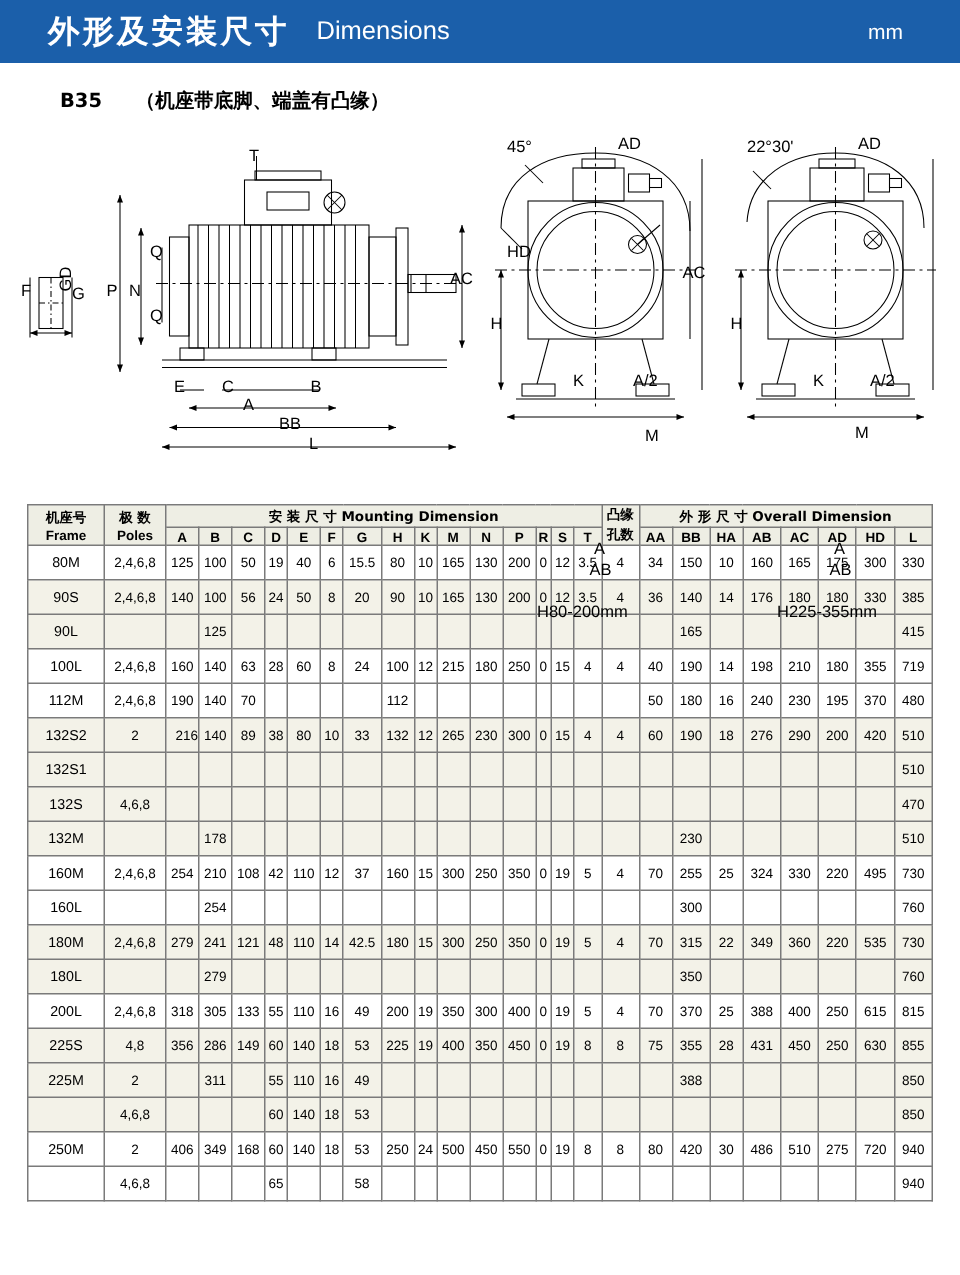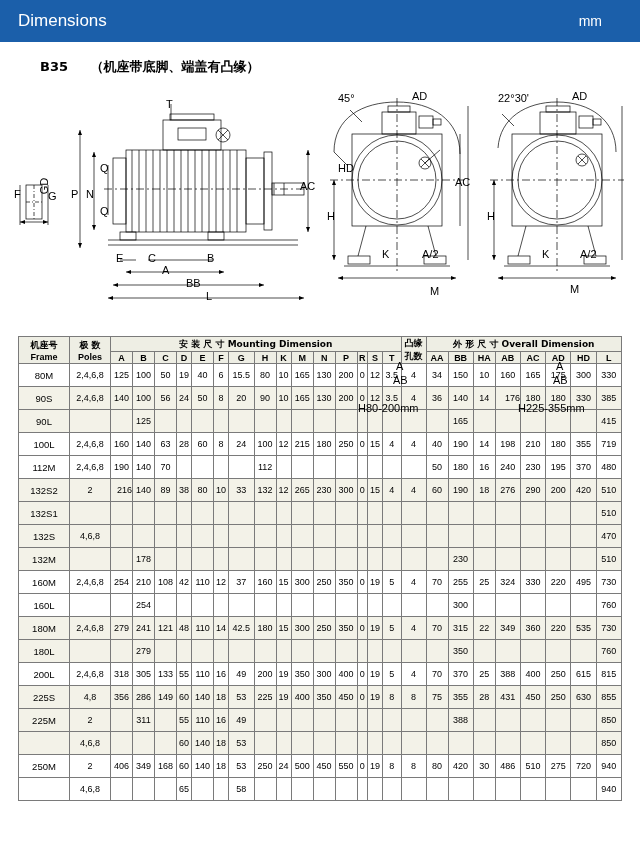--- a/index.html
+++ b/index.html
@@ -29,20 +29,21 @@
   thead th{background:#eeeee4;font-weight:bold;font-size:9px;}
   .g1{background:#f3f2e8;}
   .g2{background:#ffffff;}
   .hdr-cn-s{font-family:"DejaVu Sans",sans-serif;font-size:9px;}
   .frame-cell{font-size:9.5px;}
 </style>
 </head>
 <body>
 
 <div class="header">
+  <div class="hdr-cn">外形及安装尺寸</div>
   <div class="hdr-en">Dimensions</div>
   <div class="hdr-unit">mm</div>
 </div>
 
 <div class="b35-title">
   <span>B35</span>
   <span class="desc">（机座带底脚、端盖有凸缘）</span>
 </div>
 
 <div class="drawings">
@@ -328,21 +329,21 @@
         <td style="height: 22px;">165</td>
         <td style="height: 22px;">130</td>
         <td style="height: 22px;">200</td>
         <td style="height: 22px;">0</td>
         <td style="height: 22px;">12</td>
         <td style="height: 22px;">3.5</td>
         <td style="height: 22px;">4</td>
         <td style="height: 22px;">36</td>
         <td style="height: 22px;">140</td>
         <td style="height: 22px;">14</td>
-        <td style="height: 22px; text-align: right;">176</td>
+        <td style="height: 22px;">176</td>
         <td style="height: 22px;">180</td>
         <td style="height: 22px;">180</td>
         <td style="height: 22px;">330</td>
         <td style="height: 22px;">385</td>
       </tr>
       <tr class="g1">
         <td class="frame-cell" style="height: 22px;">90L</td>
         <td style="height: 22px;"></td>
         <td style="height: 22px;"></td>
         <td style="height: 22px;">125</td>

